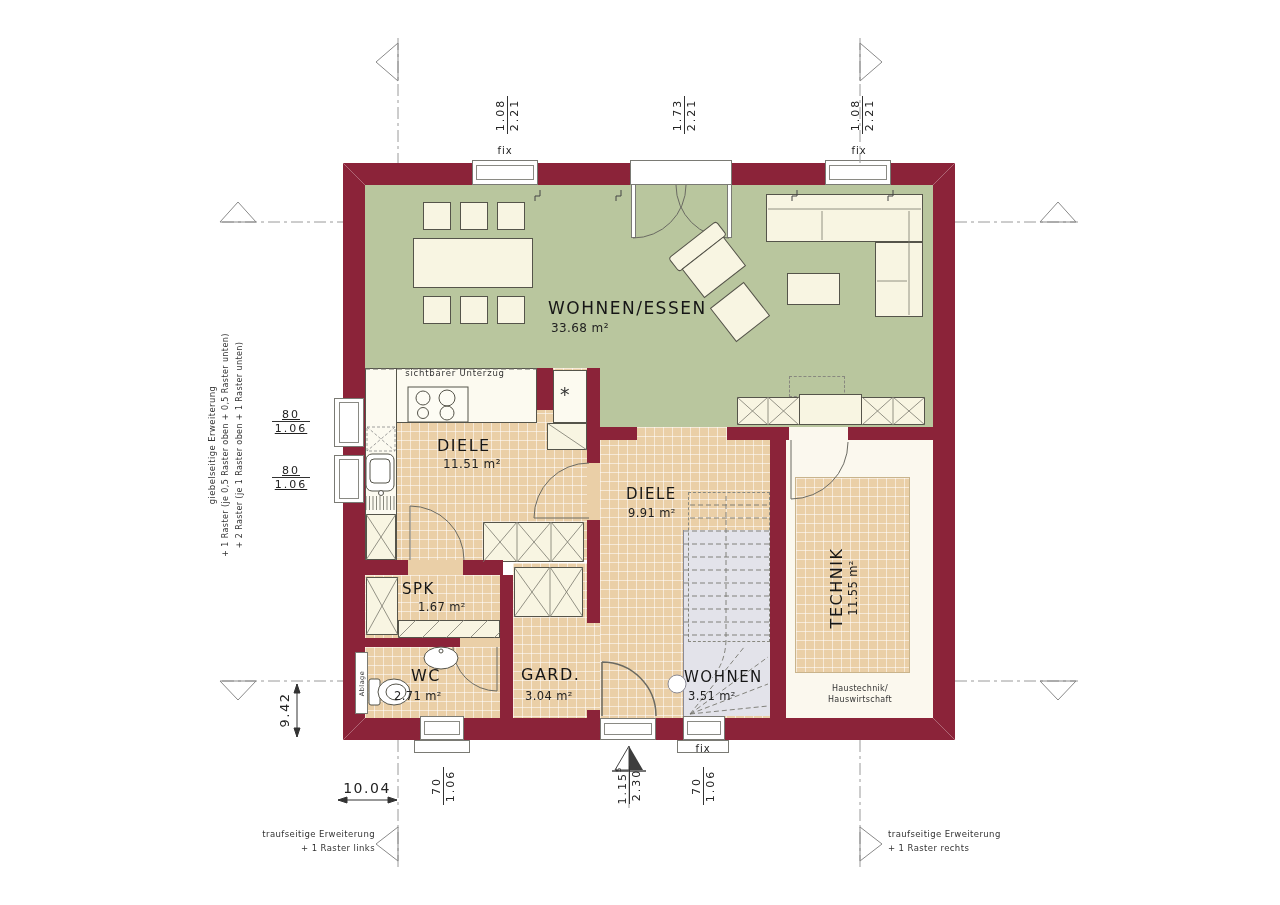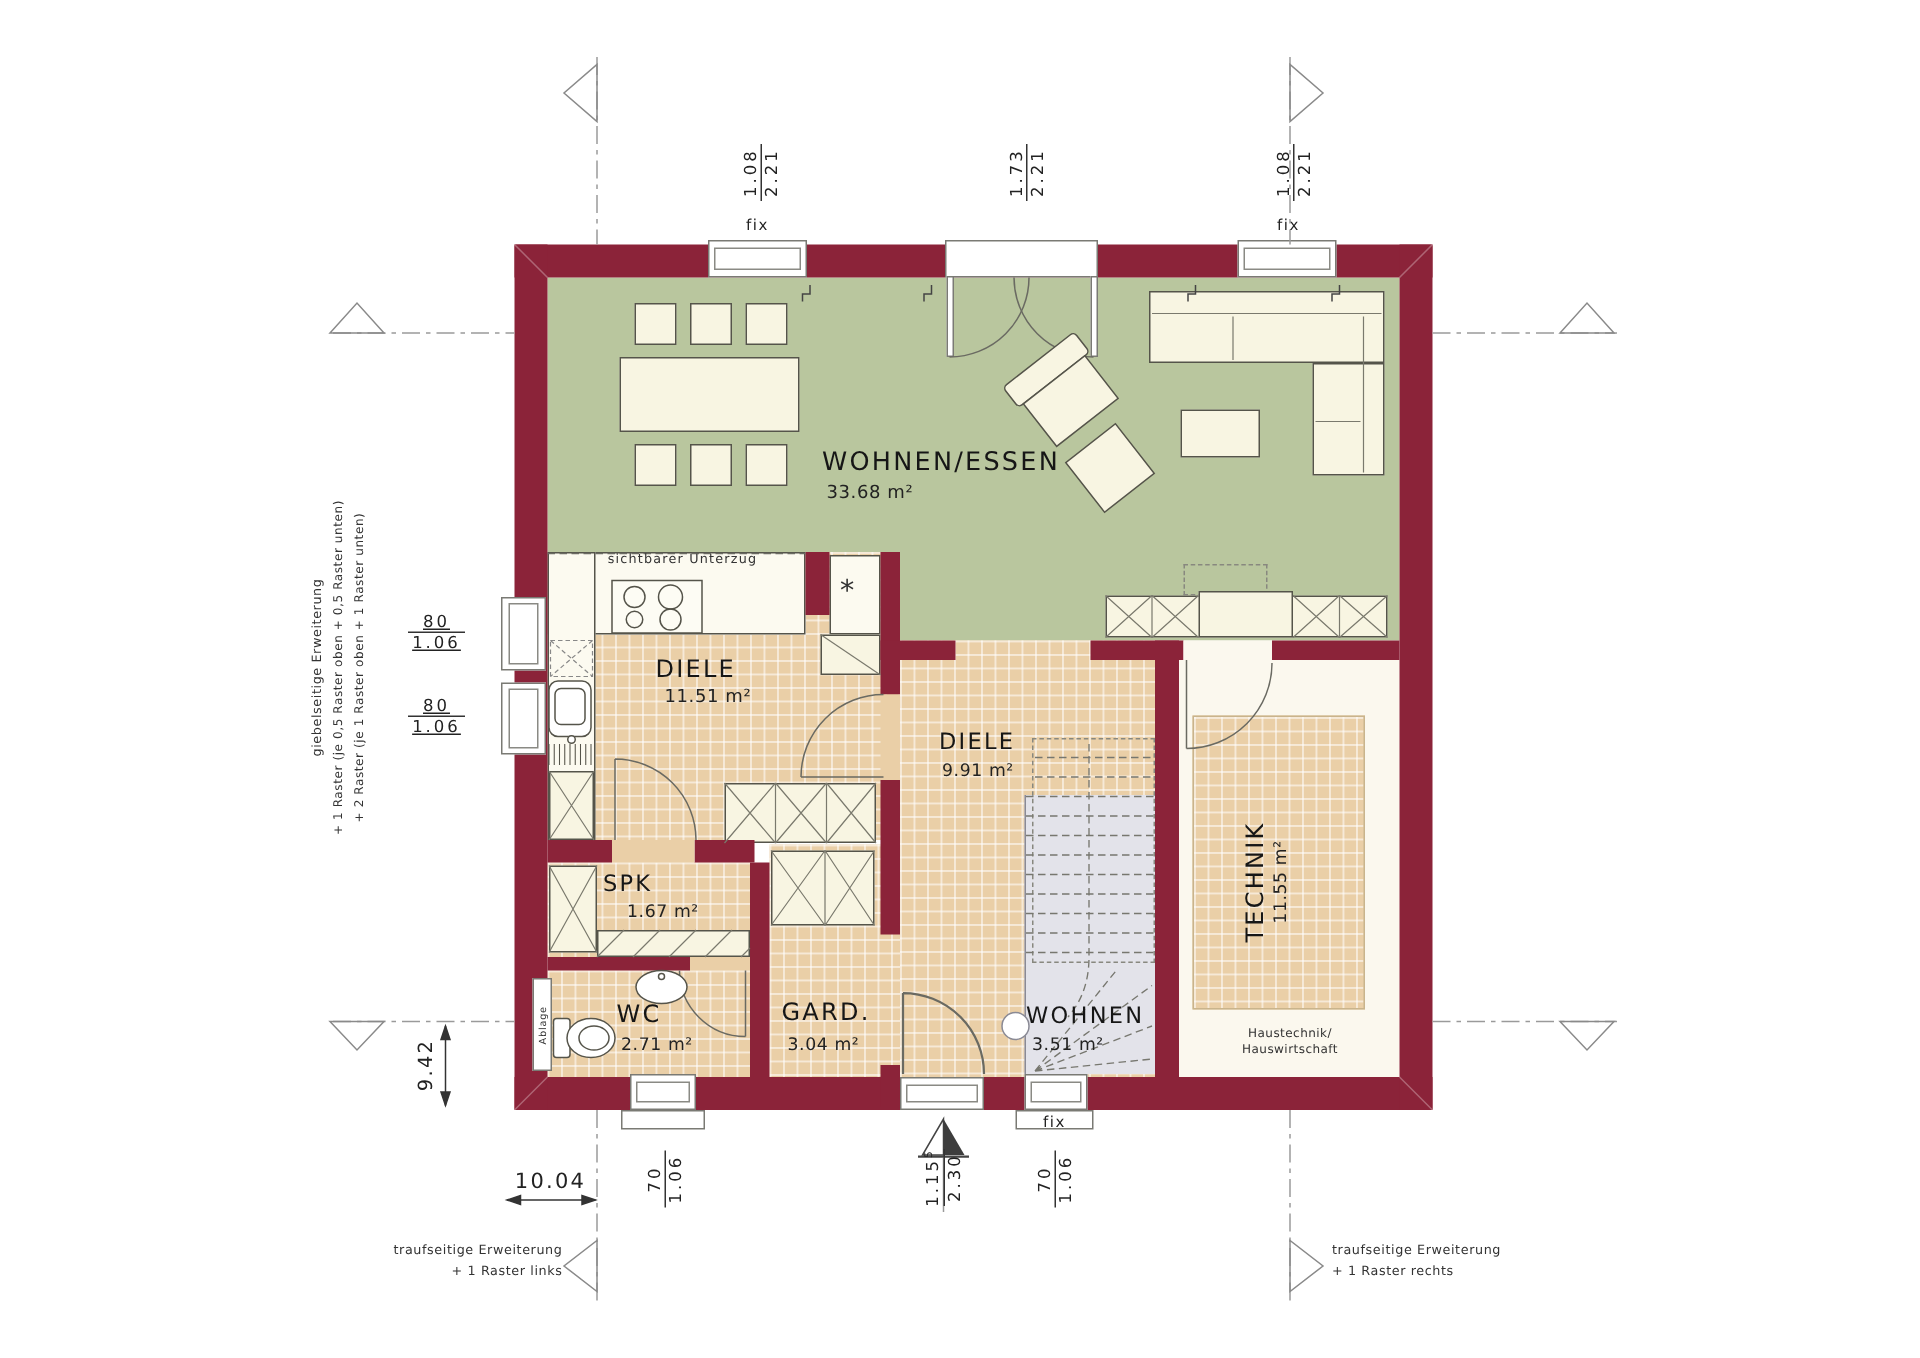--- a/index.html
+++ b/index.html
@@ -252,21 +252,21 @@
 
   <div class="abs room-name big-name" style="left:548px;top:298px;">WOHNEN/ESSEN</div>
   <div class="abs room-area" style="left:551px;top:321px;font-size:12px;">33.68 m²</div>
   <div class="abs room-name" style="left:437px;top:436px;">DIELE</div>
   <div class="abs room-area" style="left:443px;top:457px;font-size:12px;">11.51 m²</div>
   <div class="abs room-name" style="left:626px;top:485px;font-size:15px;">DIELE</div>
   <div class="abs room-area" style="left:628px;top:506px;">9.91 m²</div>
   <div class="abs room-name" style="left:402px;top:580px;font-size:15px;">SPK</div>
   <div class="abs room-area" style="left:418px;top:600px;">1.67 m²</div>
   <div class="abs room-name" style="left:411px;top:666px;">WC</div>
-  <div class="abs room-area" style="left:414px;top:689px;">2.71 m²</div>
+  <div class="abs room-area" style="left:394px;top:689px;">2.71 m²</div>
   <div class="abs room-name" style="left:521px;top:665px;">GARD.</div>
   <div class="abs room-area" style="left:525px;top:689px;">3.04 m²</div>
   <div class="abs room-name" style="left:684px;top:668px;font-size:15px;">WOHNEN</div>
   <div class="abs room-area" style="left:688px;top:689px;">3.51 m²</div>
 
   <div class="abs center" style="left:783px;top:569px;width:120px;height:38px;transform:rotate(-90deg);flex-direction:column;">
     <span class="room-name">TECHNIK</span>
     <span class="room-area">11.55 m²</span>
   </div>
   <div class="abs center tiny" style="left:806px;top:681px;width:108px;height:26px;flex-direction:column;">

